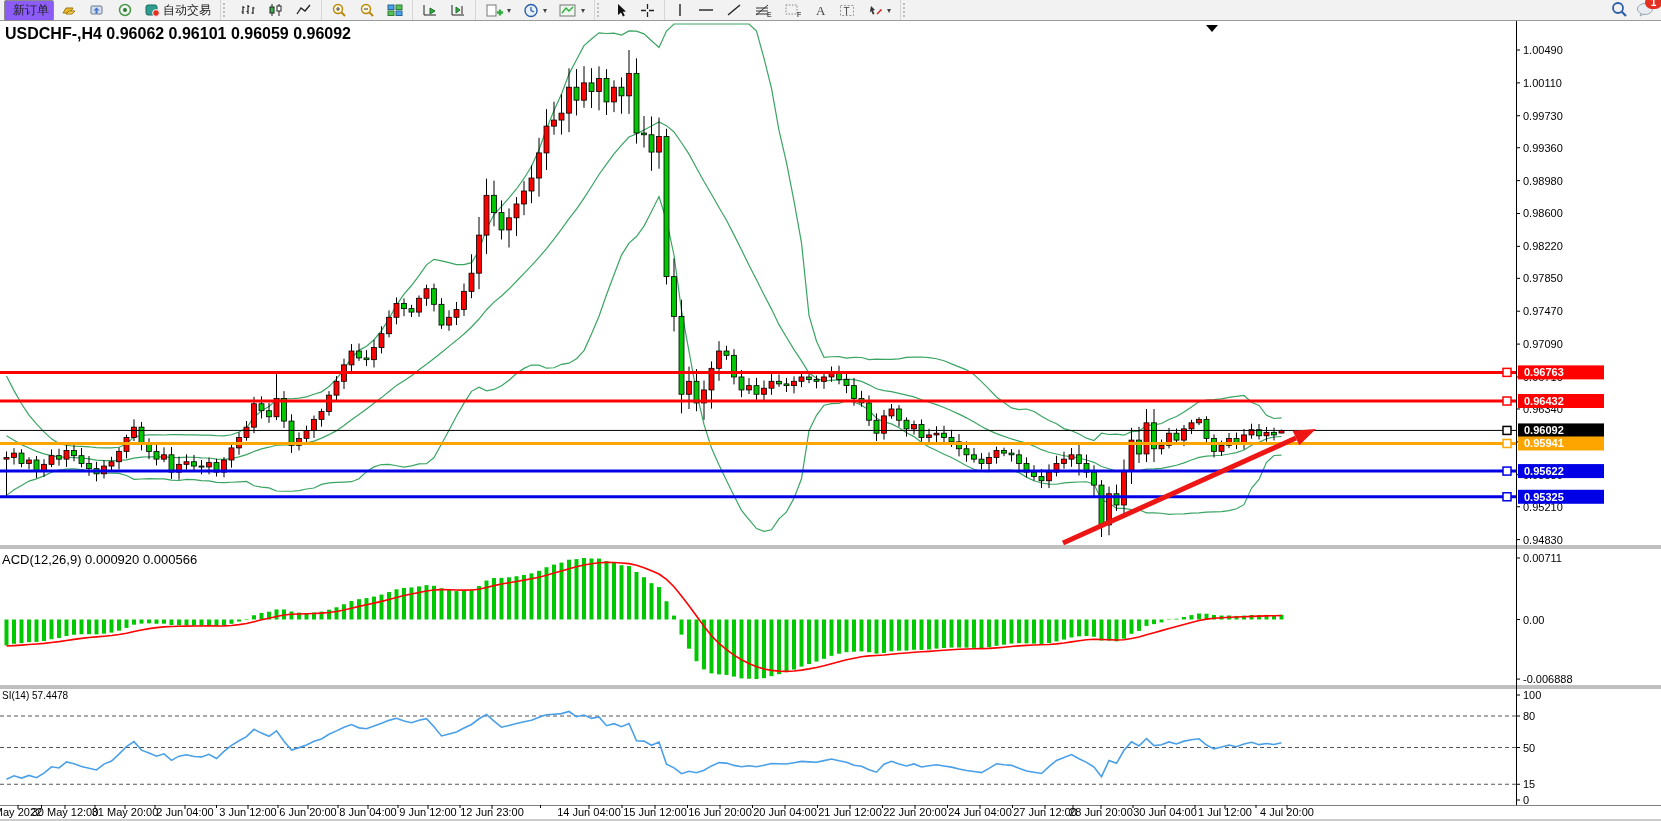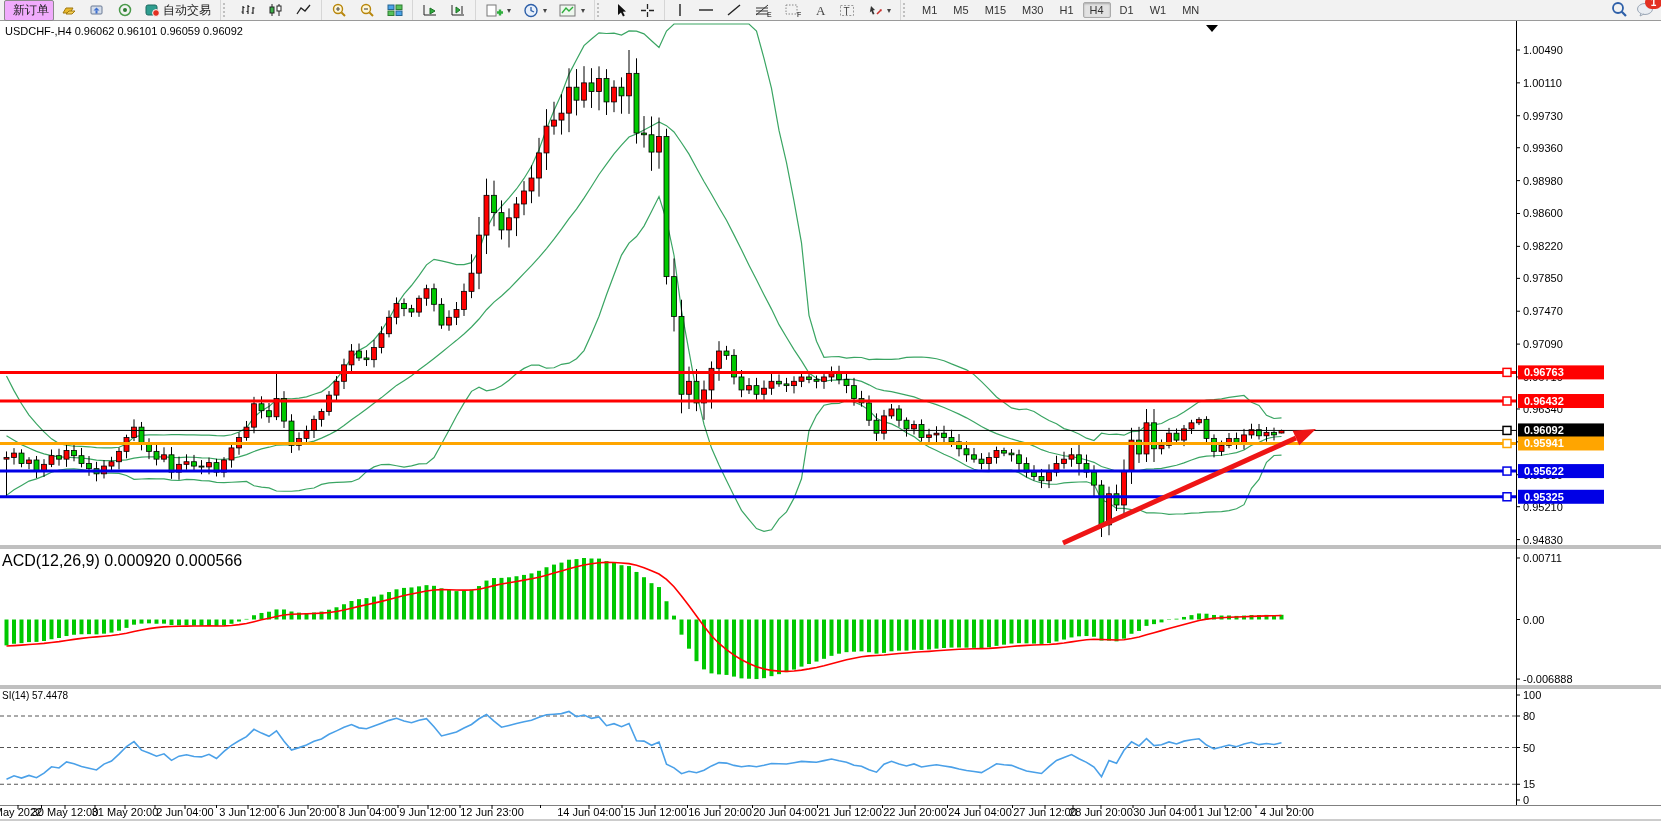--- a/index.html
+++ b/index.html
@@ -1,32 +1,32 @@
 <!DOCTYPE html>
 <html><head>
 <meta charset="utf-8">
 <style>
   html,body{margin:0;padding:0;background:#fff;}
   body{width:1661px;height:821px;overflow:hidden;font-family:"Liberation Sans",sans-serif;position:relative;}
   #toolbar{position:absolute;left:0;top:0;width:1661px;height:20px;background:#f2f2f2;border-bottom:1px solid #9a9a9a;display:flex;align-items:center;font-size:12px;color:#222;}
   .tb-group{display:flex;align-items:center;height:20px;padding:0 3px;border-right:1px solid #d6d6d6;}
   .tb-handle{width:4px;height:14px;border-left:2px dotted #c0c0c0;margin:0 2px;}
   .tb-btn{display:flex;align-items:center;gap:3px;padding:1px 4px;margin:0 1px;border:1px solid transparent;border-radius:2px;cursor:default;white-space:nowrap;}
-  .tb-btn.bordered{border:1px solid #8a8a8a;background:#f0abfc;padding-left:8px;}
+  .tb-btn.bordered{border:1px solid #8a8a8a;background:#8b5cf6;padding-left:8px;}
   .tb-btn svg{display:block;}
   .tf-btn{padding:1px 6px;margin:0 1px;font-size:11px;color:#333;border:1px solid transparent;border-radius:2px;}
   .tf-btn.active{background:#e2e2e2;border:1px solid #aaa;box-shadow:inset 0 1px 2px rgba(0,0,0,.25);}
   .dd-arrow{font-size:8px;color:#444;margin-left:1px;}
   #toolbar-right{margin-left:auto;display:flex;align-items:center;padding-right:6px;gap:8px;}
   #chat-badge{position:absolute;top:-5px;right:-7px;background:#e33022;color:#fff;border-radius:7px;min-width:13px;height:13px;font-size:10px;font-weight:bold;display:flex;align-items:center;justify-content:center;padding:0 2px;}
   #chart-area{position:absolute;left:0;top:21px;width:1661px;height:800px;background:#fff;}
   #chart-svg{position:absolute;left:0;top:0;}
   .overlay-label{position:absolute;pointer-events:none;color:#000;}
-  #chart-title{left:5px;top:4px;font-size:11px;font-weight:normal;}
-  #macd-label{left:2px;top:531px;font-size:16px;}
+  #chart-title{left:5px;top:4px;font-size:16px;font-weight:bold;}
+  #macd-label{left:2px;top:531px;font-size:13px;}
   #rsi-label{left:2px;top:669px;font-size:10px;}
 </style>
 </head>
 <body>
 
 <div id="toolbar">
   <div class="tb-group">
     <span class="tb-btn bordered">
         <span>新订单</span>
       </span>
@@ -197,31 +197,20 @@
     <span class="tb-btn">
         <svg width="16" height="15">
           <path d="M4 3l4 4-2 .5L7.5 11 5.8 11.6 4.3 8 2.8 9.5z" fill="#333"></path>
           <path d="M10 11l4-4" stroke="#c9302c" stroke-width="1.6"></path>
           <polygon points="14.8,6.2 12.5,6.6 14.3,8.4" fill="#c9302c"></polygon>
         </svg>
         <span class="dd-arrow">▾</span>
       </span>
   </div>
   <div class="tb-handle"></div>
-  <div class="tb-group" id="tf-group" style="border-right:none;">
-      <span class="tf-btn">M1</span>
-      <span class="tf-btn">M5</span>
-      <span class="tf-btn">M15</span>
-      <span class="tf-btn">M30</span>
-      <span class="tf-btn">H1</span>
-      <span class="tf-btn active">H4</span>
-      <span class="tf-btn">D1</span>
-      <span class="tf-btn">W1</span>
-      <span class="tf-btn">MN</span>
-    </div>
   <div id="toolbar-right">
     <span><svg width="17" height="16">
           <circle cx="7" cy="7" r="5" fill="none" stroke="#2d5fa8" stroke-width="1.8"></circle>
           <line x1="10.8" y1="10.8" x2="15" y2="15" stroke="#2d5fa8" stroke-width="2.2"></line>
         </svg></span>
     <span style="position:relative;display:inline-block;">
       <svg width="19" height="16">
           <ellipse cx="9" cy="8" rx="7.5" ry="5.5" fill="#e9edf2" stroke="#9aa6b5"></ellipse>
           <path d="M5 12.5L4 15l4-2" fill="#e9edf2" stroke="#9aa6b5"></path>
         </svg>

